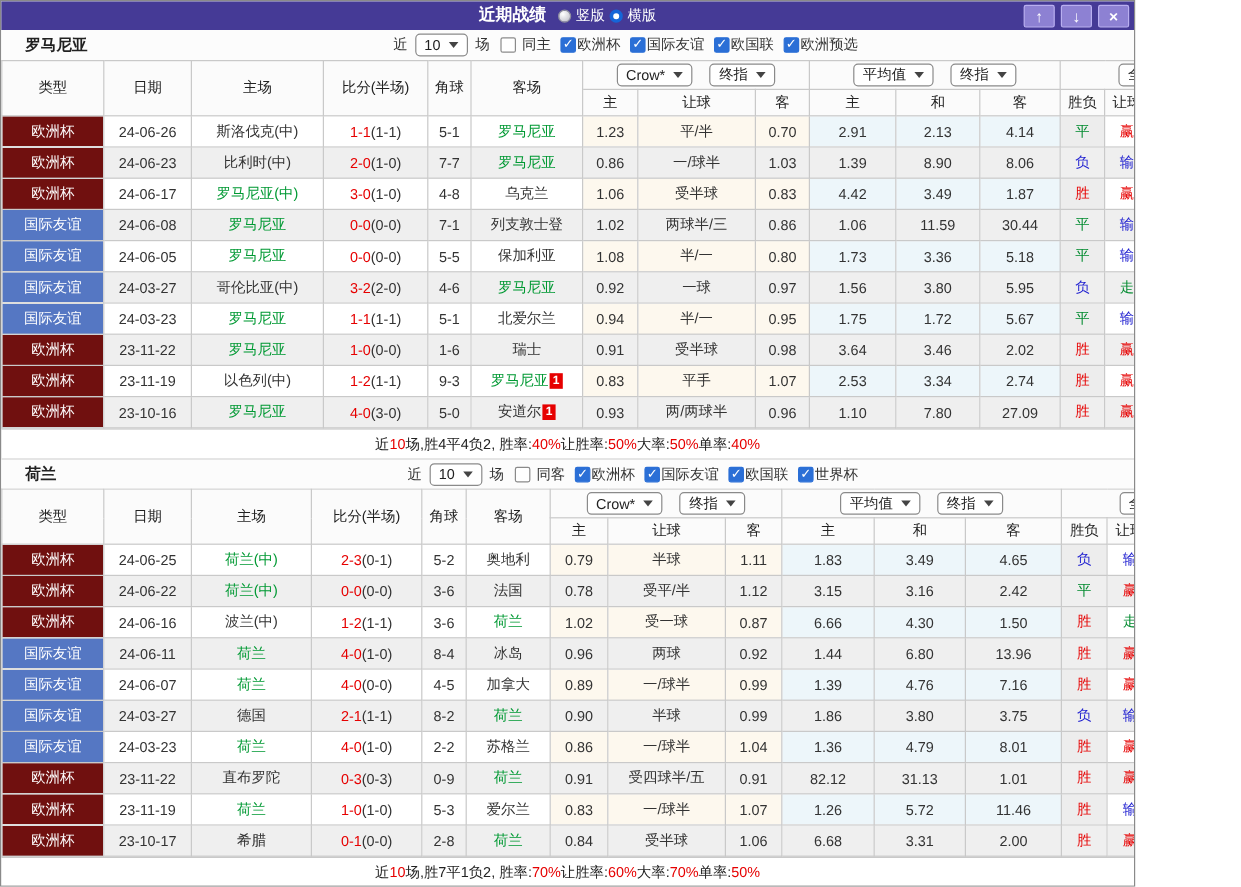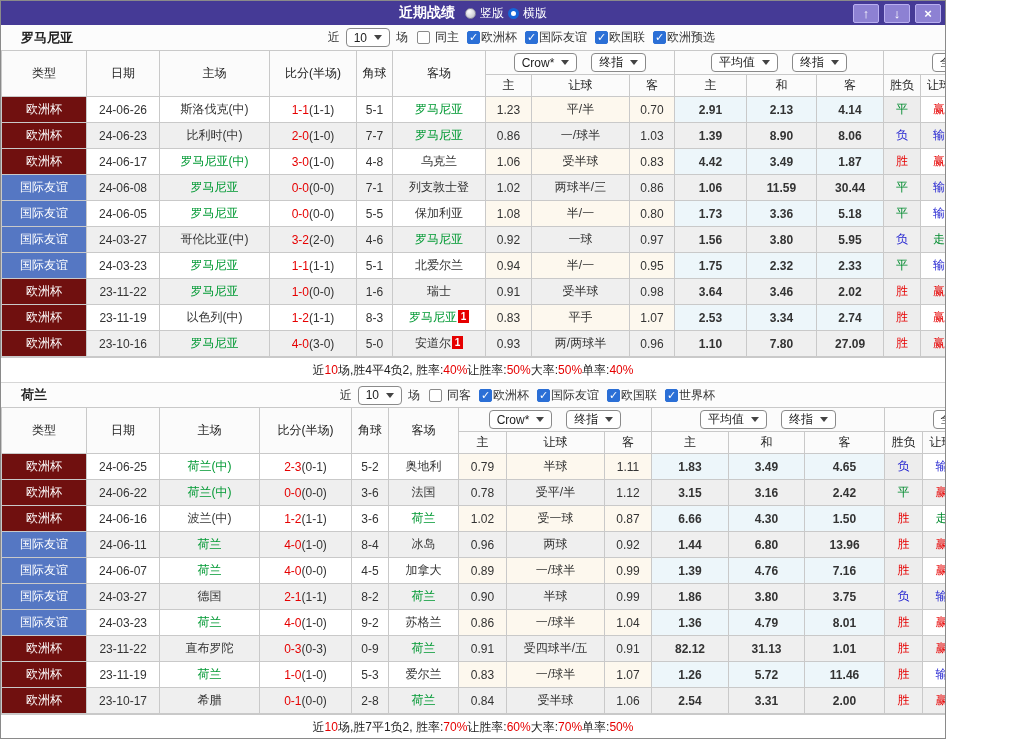--- a/index.html
+++ b/index.html
@@ -37,21 +37,21 @@
   th,td{border:1px solid #c9c9c9;text-align:center;overflow:hidden;white-space:nowrap;padding:0;}
   table{border-left:none;border-right:none;}
   thead th{background:#fbfbfb;font-weight:normal;color:#222;}
   tr.selrow th{height:24px;}
   tr.subrow th{height:22px;}
   .selcell{display:flex;justify-content:center;gap:8px;align-items:center;}
   tbody td{height:26px;}
   tbody tr:nth-child(even) td{background:#efefef;}
   td.type{color:#fff;}
   tbody td.crow{background:#fdf8ee;}
-  tbody td.avg{background:#edf6fa;font-weight:bold;}
+  tbody td.avg{background:#edf6fa;}
   tbody td.res1{background:#ededed;}
   .self{color:#009933;}
   .score-main{color:#e60000;}
   .badge{display:inline-block;background:#e60000;color:#fff;font-size:10px;font-weight:bold;line-height:13px;
          width:11px;height:13px;margin-left:1px;vertical-align:1px;}
 
   
   .summary{height:25px;display:flex;align-items:center;justify-content:center;font-size:12px;color:#222;border-top:1px solid #c9c9c9;}
   .summary .red{color:#e60000;}
   .summary.last{height:26px;border-bottom:1px solid #c9c9c9;}
@@ -286,22 +286,22 @@
           <td class="type" style="background: rgb(85, 119, 195);">国际友谊</td>
           <td>24-03-23</td>
           <td><span class="self">罗马尼亚</span></td>
           <td><span class="score-main">1-1</span>(1-1)</td>
           <td>5-1</td>
           <td>北爱尔兰</td>
           <td class="crow">0.94</td>
           <td class="crow">半/一</td>
           <td class="crow">0.95</td>
           <td class="avg">1.75</td>
-          <td class="avg">2.32</td>
-          <td class="avg">2.33</td>
+          <td class="avg">1.72</td>
+          <td class="avg">5.67</td>
           <td class="res1" style="color: rgb(0, 138, 46);">平</td>
           <td style="color: rgb(31, 31, 208);">输</td>
           <td style="color: rgb(31, 31, 208);">小</td>
         </tr>
         <tr>
           <td class="type" style="background: rgb(112, 16, 15);">欧洲杯</td>
           <td>23-11-22</td>
           <td><span class="self">罗马尼亚</span></td>
           <td><span class="score-main">1-0</span>(0-0)</td>
           <td>1-6</td>
@@ -314,21 +314,21 @@
           <td class="avg">2.02</td>
           <td class="res1" style="color: rgb(230, 0, 0);">胜</td>
           <td style="color: rgb(230, 0, 0);">赢</td>
           <td style="color: rgb(31, 31, 208);">小</td>
         </tr>
         <tr>
           <td class="type" style="background: rgb(112, 16, 15);">欧洲杯</td>
           <td>23-11-19</td>
           <td>以色列(中)</td>
           <td><span class="score-main">1-2</span>(1-1)</td>
-          <td>8-3</td>
+          <td>9-3</td>
           <td><span class="self">罗马尼亚</span><span class="badge">1</span></td>
           <td class="crow">0.83</td>
           <td class="crow">平手</td>
           <td class="crow">1.07</td>
           <td class="avg">2.53</td>
           <td class="avg">3.34</td>
           <td class="avg">2.74</td>
           <td class="res1" style="color: rgb(230, 0, 0);">胜</td>
           <td style="color: rgb(230, 0, 0);">赢</td>
           <td style="color: rgb(230, 0, 0);">大</td>
@@ -567,21 +567,21 @@
           <td class="avg">3.75</td>
           <td class="res1" style="color: rgb(31, 31, 208);">负</td>
           <td style="color: rgb(31, 31, 208);">输</td>
           <td style="color: rgb(230, 0, 0);">大</td>
         </tr>
         <tr>
           <td class="type" style="background: rgb(85, 119, 195);">国际友谊</td>
           <td>24-03-23</td>
           <td><span class="self">荷兰</span></td>
           <td><span class="score-main">4-0</span>(1-0)</td>
-          <td>9-2</td>
+          <td>2-2</td>
           <td>苏格兰</td>
           <td class="crow">0.86</td>
           <td class="crow">一/球半</td>
           <td class="crow">1.04</td>
           <td class="avg">1.36</td>
           <td class="avg">4.79</td>
           <td class="avg">8.01</td>
           <td class="res1" style="color: rgb(230, 0, 0);">胜</td>
           <td style="color: rgb(230, 0, 0);">赢</td>
           <td style="color: rgb(230, 0, 0);">大</td>
@@ -623,21 +623,21 @@
         <tr>
           <td class="type" style="background: rgb(112, 16, 15);">欧洲杯</td>
           <td>23-10-17</td>
           <td>希腊</td>
           <td><span class="score-main">0-1</span>(0-0)</td>
           <td>2-8</td>
           <td><span class="self">荷兰</span></td>
           <td class="crow">0.84</td>
           <td class="crow">受半球</td>
           <td class="crow">1.06</td>
-          <td class="avg">2.54</td>
+          <td class="avg">6.68</td>
           <td class="avg">3.31</td>
           <td class="avg">2.00</td>
           <td class="res1" style="color: rgb(230, 0, 0);">胜</td>
           <td style="color: rgb(230, 0, 0);">赢</td>
           <td style="color: rgb(31, 31, 208);">小</td>
         </tr>
       </tbody>
   </table>
   <div class="summary last" id="summary-1">
       <span>近</span>

